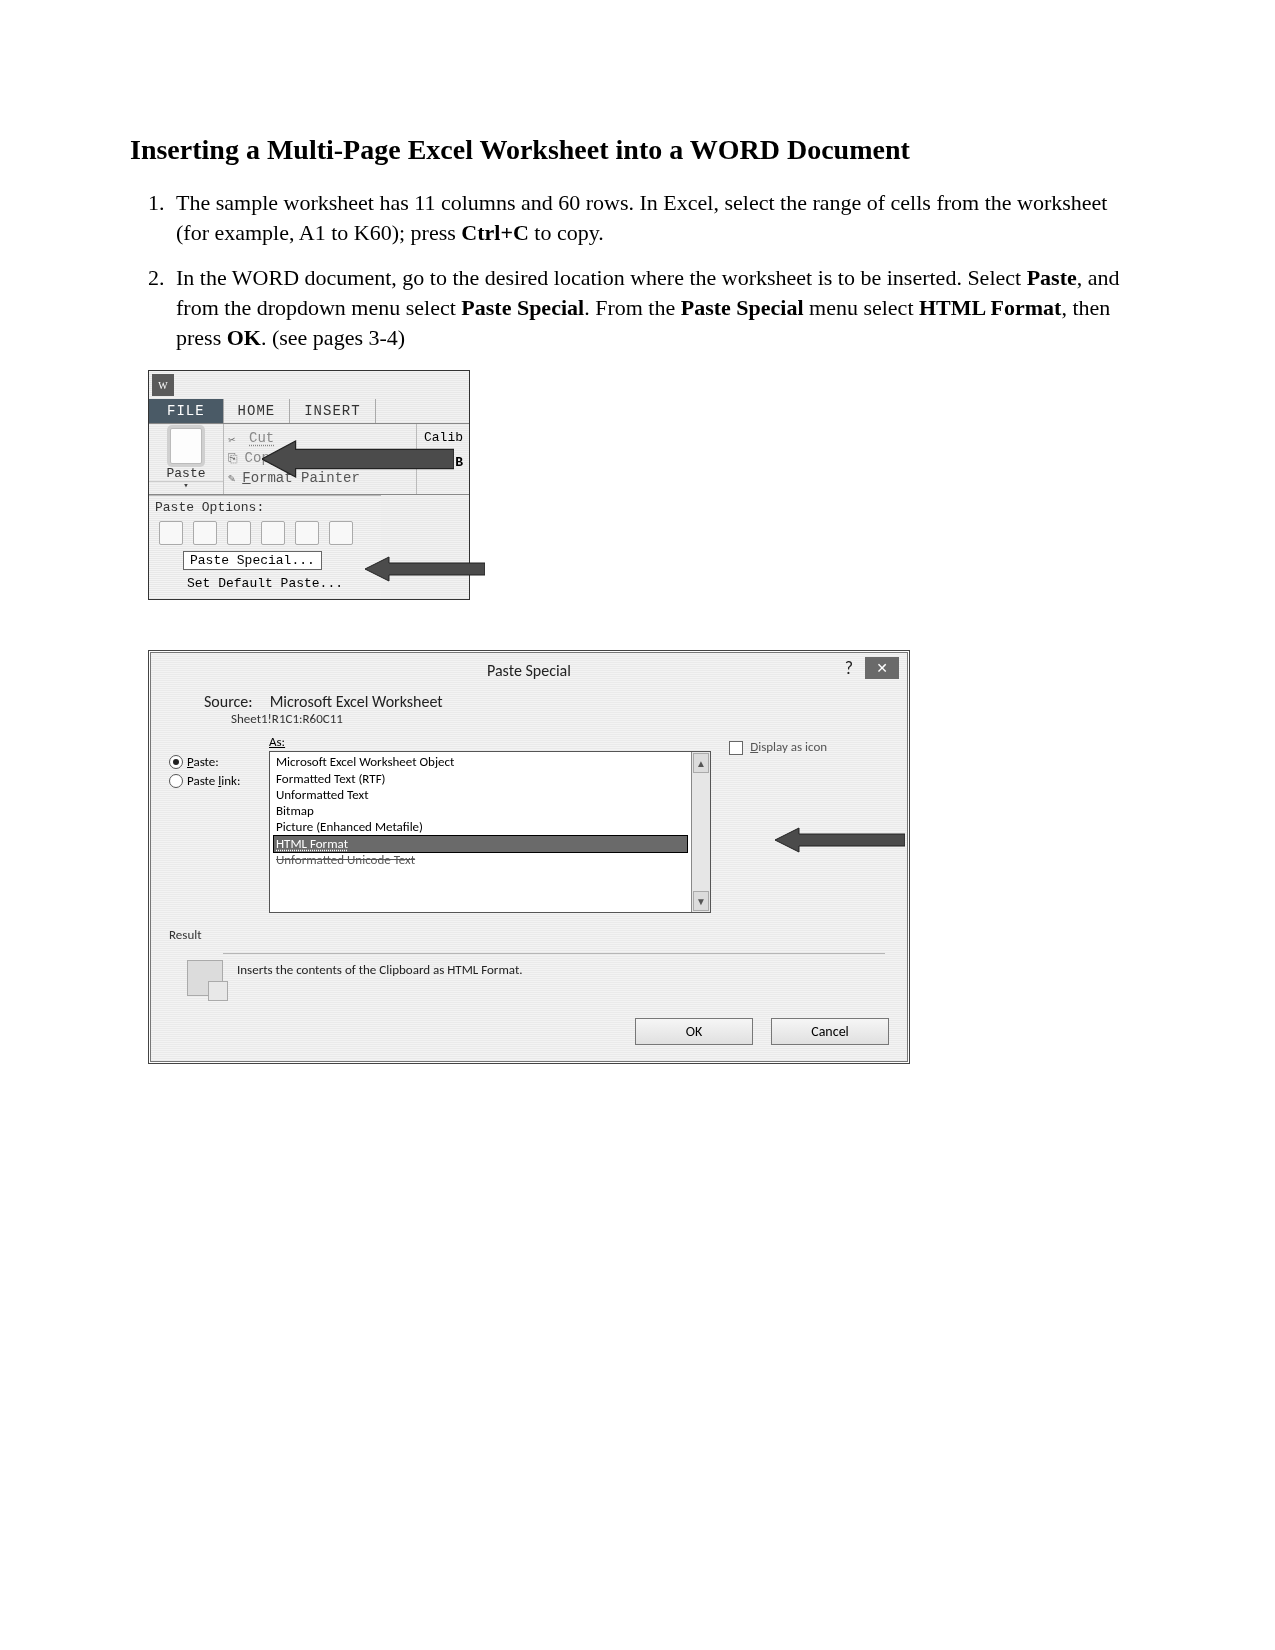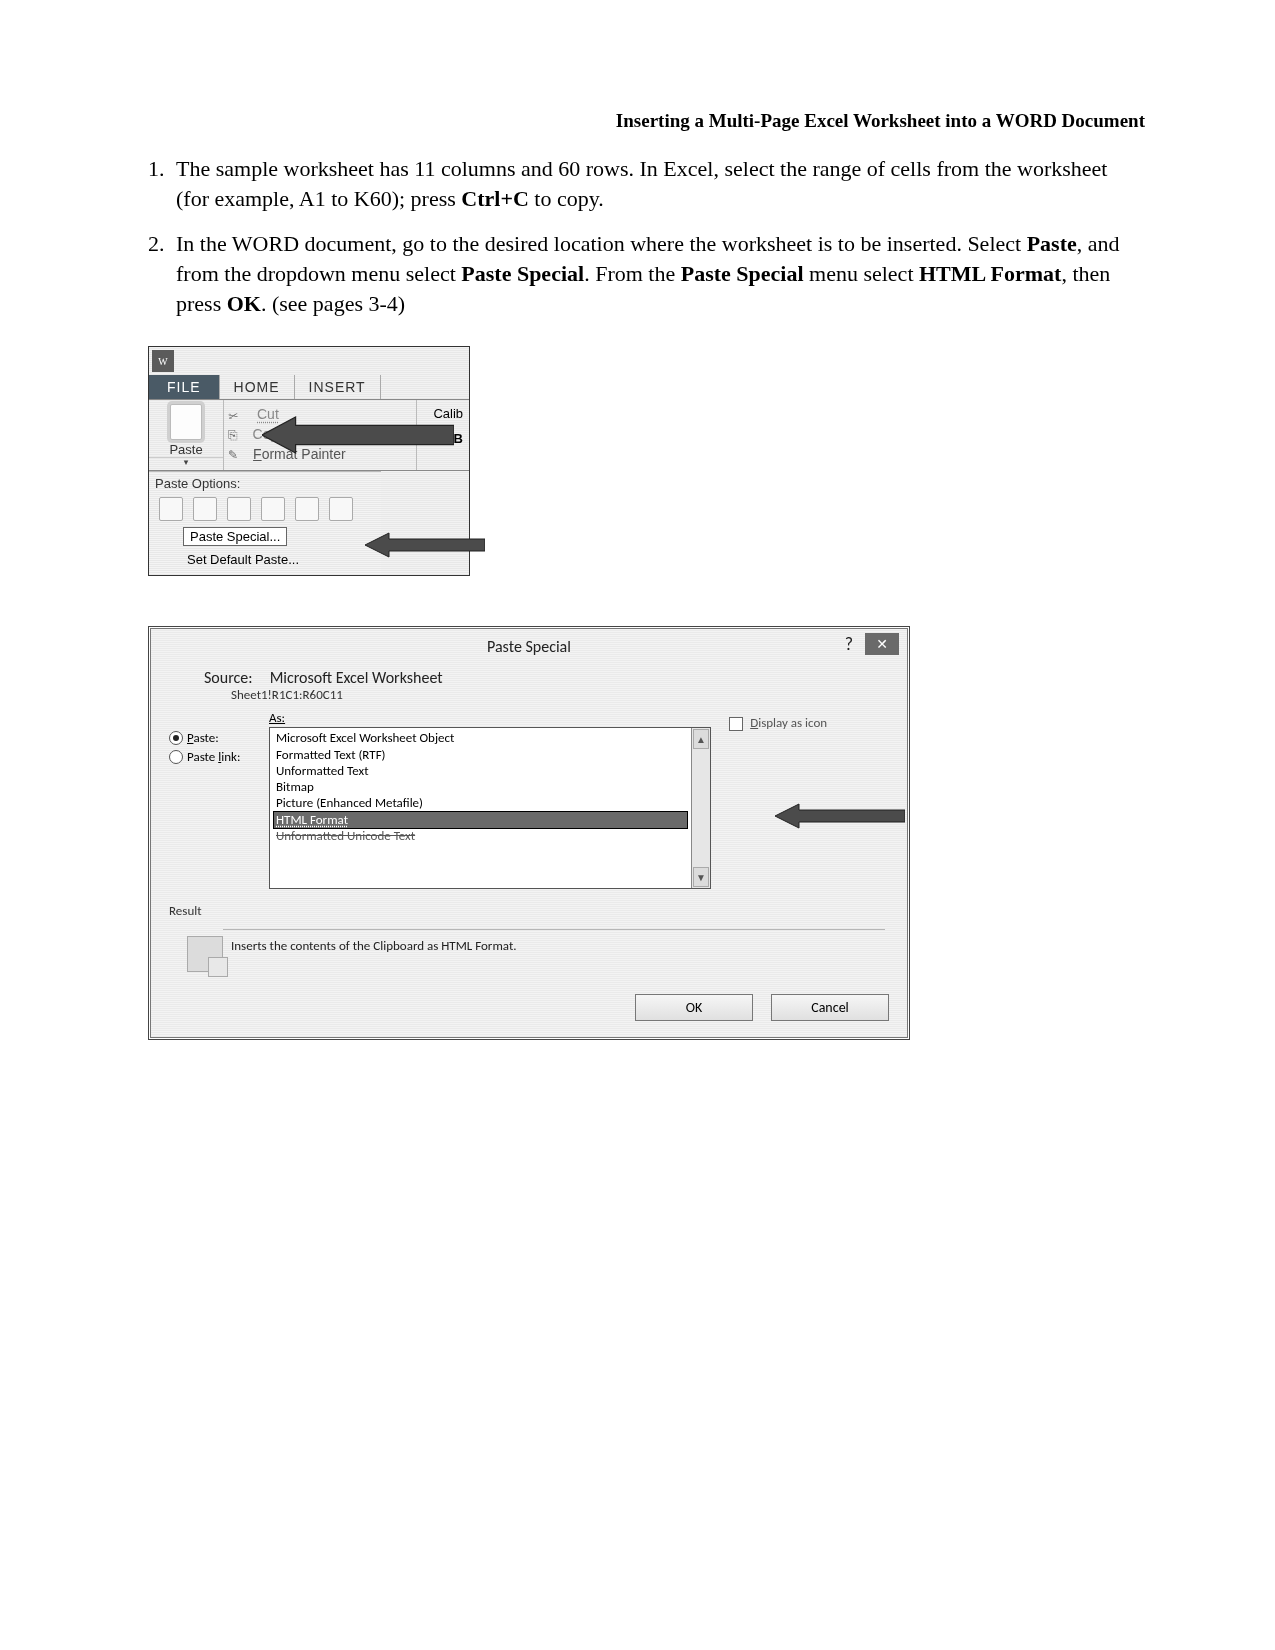--- a/index.html
+++ b/index.html
@@ -8,46 +8,47 @@
     margin: 0;
     padding: 0;
     width: 1275px;
     height: 1650px;
     color: #000;
   }
   .page {
     padding: 110px 130px 0 130px;
   }
   .title {
-    text-align: right;
-    font-size: 19px;
+    text-align: left;
+    font-size: 28px;
     font-weight: bold;
     margin-bottom: 22px;
+    margin-top: 24px;
   }
   .list {
     margin: 0;
     padding-left: 40px;
     font-size: 22px;
     line-height: 1.35;
   }
   .list li {
     margin-bottom: 16px;
     padding-left: 6px;
   }
   .b { font-weight: bold; }
 
   
   .ribbon-shot {
-    margin: 28px 0 0 18px;
+    margin: 18px 0 0 18px;
     width: 320px;
     border: 1px solid #333;
     background:
       repeating-linear-gradient(0deg, #e8e8e8 0 1px, #f2f2f2 1px 2px),
       repeating-linear-gradient(90deg, #e8e8e8 0 1px, #f2f2f2 1px 2px);
-    font-family: Liberation Sans, sans-serif;
+    font-family: Liberation Mono, monospace;
     font-size: 14px;
     position: relative;
   }
   .wicon {
     width: 22px; height: 22px; margin: 3px;
     background: #5b5b5b;
     display: inline-flex; align-items: center; justify-content: center;
     color: #fff; font-size: 10px;
   }
   .wicon::after { content: "W"; font-family: serif; }
@@ -81,21 +82,21 @@
   .paste-label { font-size: 13px; color: #333; }
   .paste-drop {
     height: 10px; width: 100%;
     border-top: 1px solid #ccc;
     display: flex; justify-content: center;
     line-height: 8px; color: #444;
   }
   .paste-drop::after { content: "▾"; font-size: 9px; }
 
   .clipboard-col { flex: 1; padding: 4px 4px; position: relative; }
-  .clip-item { display: flex; align-items: center; gap: 15px; padding: 2px 0; color: #555; }
+  .clip-item { display: flex; align-items: center; gap: 7px; padding: 2px 0; color: #555; }
   .scissor-icon {
     display:inline-block; width:14px; height:14px;
     transform: rotate(-10deg);
   }
   .scissor-icon::before { content:"✂"; font-size:12px; color:#666;}
   .copy-icon::before { content:"⎘"; font-size:12px; color:#666;}
   .brush-icon::before { content:"✎"; font-size:12px; color:#666;}
   .clip-item.cut .label { text-decoration: underline; text-decoration-style: dotted; text-underline-offset:2px; color:#888;}
   .clip-item.copy .label { color:#888; }
   .clip-item.format .label::first-letter { text-decoration: underline; }
@@ -226,21 +227,21 @@
   .result-box { margin-top:14px; }
   .result-title { font-size:13px; color:#333; margin-bottom:20px;}
   .result-title::after {
     content:""; display:inline-block; vertical-align:middle;
     height:0; width:640px; margin-left:6px;
   }
   .result-line-border {
     border-top:1px solid rgba(0,0,0,0.25);
     margin-top:-9px; margin-left:54px; margin-right:4px; height:0;
   }
-  .result-row { display:flex; gap:8px; align-items:flex-start; padding:6px 0 0 18px;}
+  .result-row { display:flex; gap:14px; align-items:flex-start; padding:6px 0 0 18px;}
   .result-icon {
     width:34px; height:34px;
     background:#dcdcdc; border:1px solid #aaa;
     position:relative;
   }
   .result-icon::after {
     content:""; position:absolute; right:-6px; bottom:-6px;
     width:18px; height:18px; background:#e8e8e8; border:1px solid #aaa;
   }
   .result-text { font-size:13px; color:#222; padding-top:2px;}

